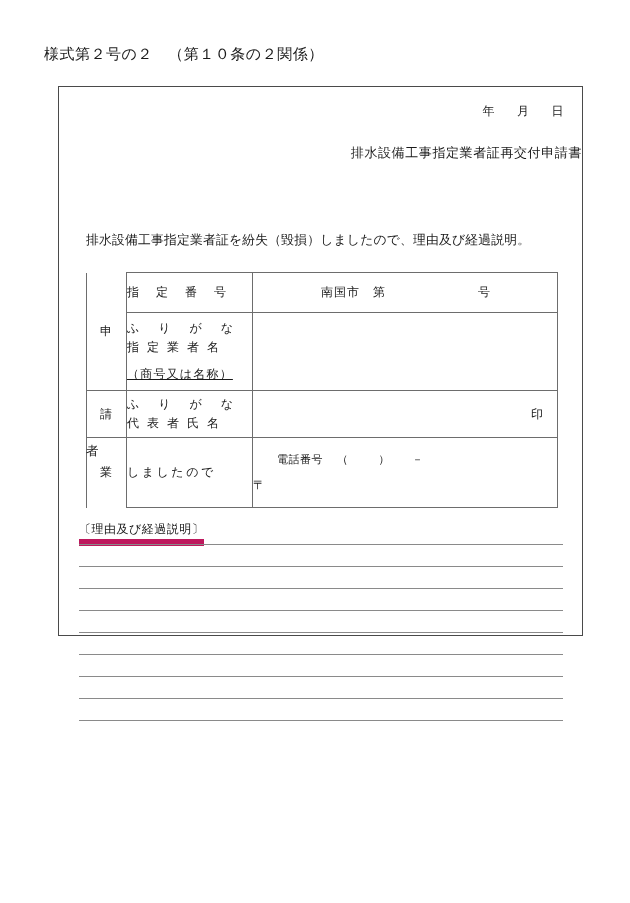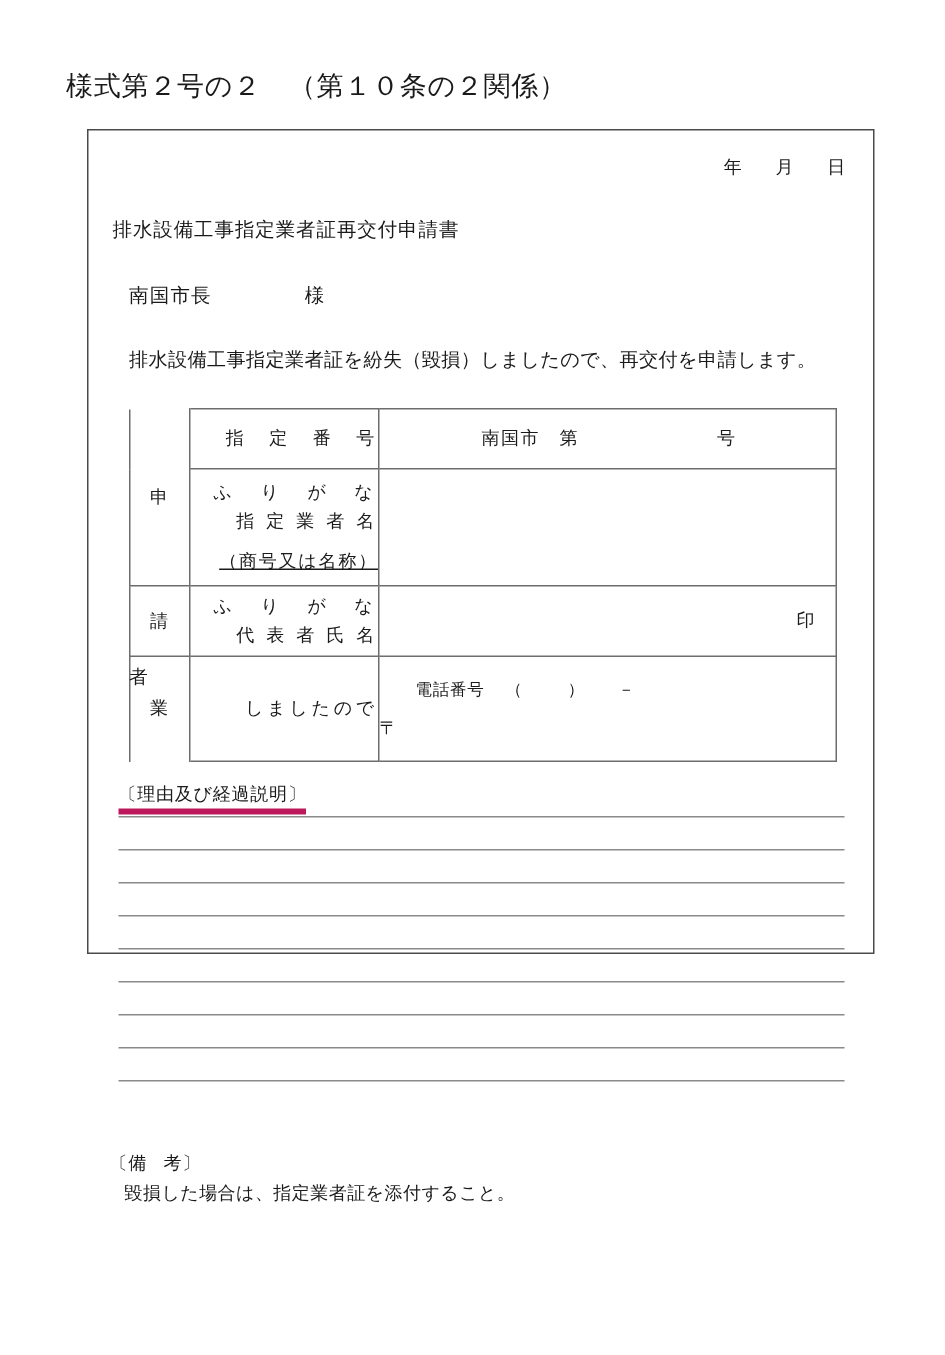--- a/index.html
+++ b/index.html
@@ -14,21 +14,21 @@
     font-family: "Liberation Serif", "DejaVu Serif", serif;
     color: #1a1a1a;
     overflow: hidden;
   }
 
   
   .form-code {
     position: absolute;
     left: 44px;
     top: 45px;
-    font-size: 18px;
+    font-size: 15px;
     letter-spacing: 0.5px;
     white-space: nowrap;
   }
 
   
   .sheet {
     position: absolute;
     left: 58px;
     top: 86px;
     width: 525px;
@@ -43,24 +43,24 @@
     right: 18px;
     top: 16px;
     font-size: 12px;
     letter-spacing: 0.5px;
     white-space: nowrap;
   }
   .date-line .gap { display: inline-block; width: 22px; }
 
   .doc-title {
     position: absolute;
-    left: 16px;
+    left: 0;
     right: 0;
     top: 57px;
-    text-align: left;
+    text-align: right;
     font-size: 13px;
     letter-spacing: 0.6px;
   }
 
   .addressee {
     position: absolute;
     left: 27px;
     top: 101px;
     font-size: 13px;
     letter-spacing: 0.8px;
@@ -98,21 +98,21 @@
   .side-cell {
     text-align: center;
     font-size: 12.5px;
     letter-spacing: 1px;
     border-right: 1px solid #6d6d6d;
   }
   .side-cell.nb-top    { border-top: none; }
   .side-cell.nb-bottom { border-bottom: none; }
 
   .label-cell {
-    text-align: right;
+    text-align: left;
     letter-spacing: 2.5px;
     line-height: 1.55;
     padding: 6px 2px;
   }
   .label-cell .sub {
     letter-spacing: 1.2px;
     display: block;
     margin-top: 9px;
     text-decoration: underline;
   }
@@ -156,21 +156,21 @@
   .tel-line .sp        { display: inline-block; width: 14px; }
   .tel-line .dash-gap  { display: inline-block; width: 22px; }
 
   
   .reason-heading {
     position: absolute;
     left: 20px;
     top: 434px;
     font-size: 12px;
     letter-spacing: 0.5px;
-    border-bottom: 4px solid #be185d;
+    border-bottom: 7px solid #be185d;
     padding-bottom: 1px;
   }
   .rule-lines {
     position: absolute;
     left: 20px;
     top: 457px;
     width: 484px;
   }
   .rule-lines .rule {
     height: 1px;
@@ -197,25 +197,22 @@
 <div class="form-code">様式第２号の２　（第１０条の２関係）</div>
 
 <div class="sheet">
 
   <div class="date-line">
     <span>年</span><span class="gap"></span><span>月</span><span class="gap"></span><span>日</span>
   </div>
 
   <div class="doc-title">排水設備工事指定業者証再交付申請書</div>
 
-  <div class="addressee">
-    <span>南国市長</span><span class="gap"></span><span>様</span>
-  </div>
-
-  <div class="statement">排水設備工事指定業者証を紛失（毀損）しましたので、再交付を申請します。</div>
+
+  <div class="statement">排水設備工事指定業者証を紛失（毀損）しましたので、理由及び経過説明。</div>
 
   <table class="form-table">
     <colgroup>
       <col class="col-side">
       <col class="col-label">
       <col>
     </colgroup>
     <tbody>
       <tr class="row-number">
         <td class="side-cell nb-top" rowspan="2">申</td>
@@ -267,21 +264,15 @@
       <div class="rule"></div>
       <div class="rule"></div>
       <div class="rule"></div>
       <div class="rule"></div>
       <div class="rule"></div>
       <div class="rule"></div>
       <div class="rule"></div>
       <div class="rule"></div>
     </div>
 
-  <div class="remarks">
-    <div class="rm-title">
-      <span>〔備</span><span class="gap"></span><span>考〕</span>
-    </div>
-    <div class="rm-body">毀損した場合は、指定業者証を添付すること。</div>
-  </div>
 
 <span style="position: absolute; left: 27px; top: 356px; font-size: 12.5px;">者</span>
   </div>
 
 </body></html>

